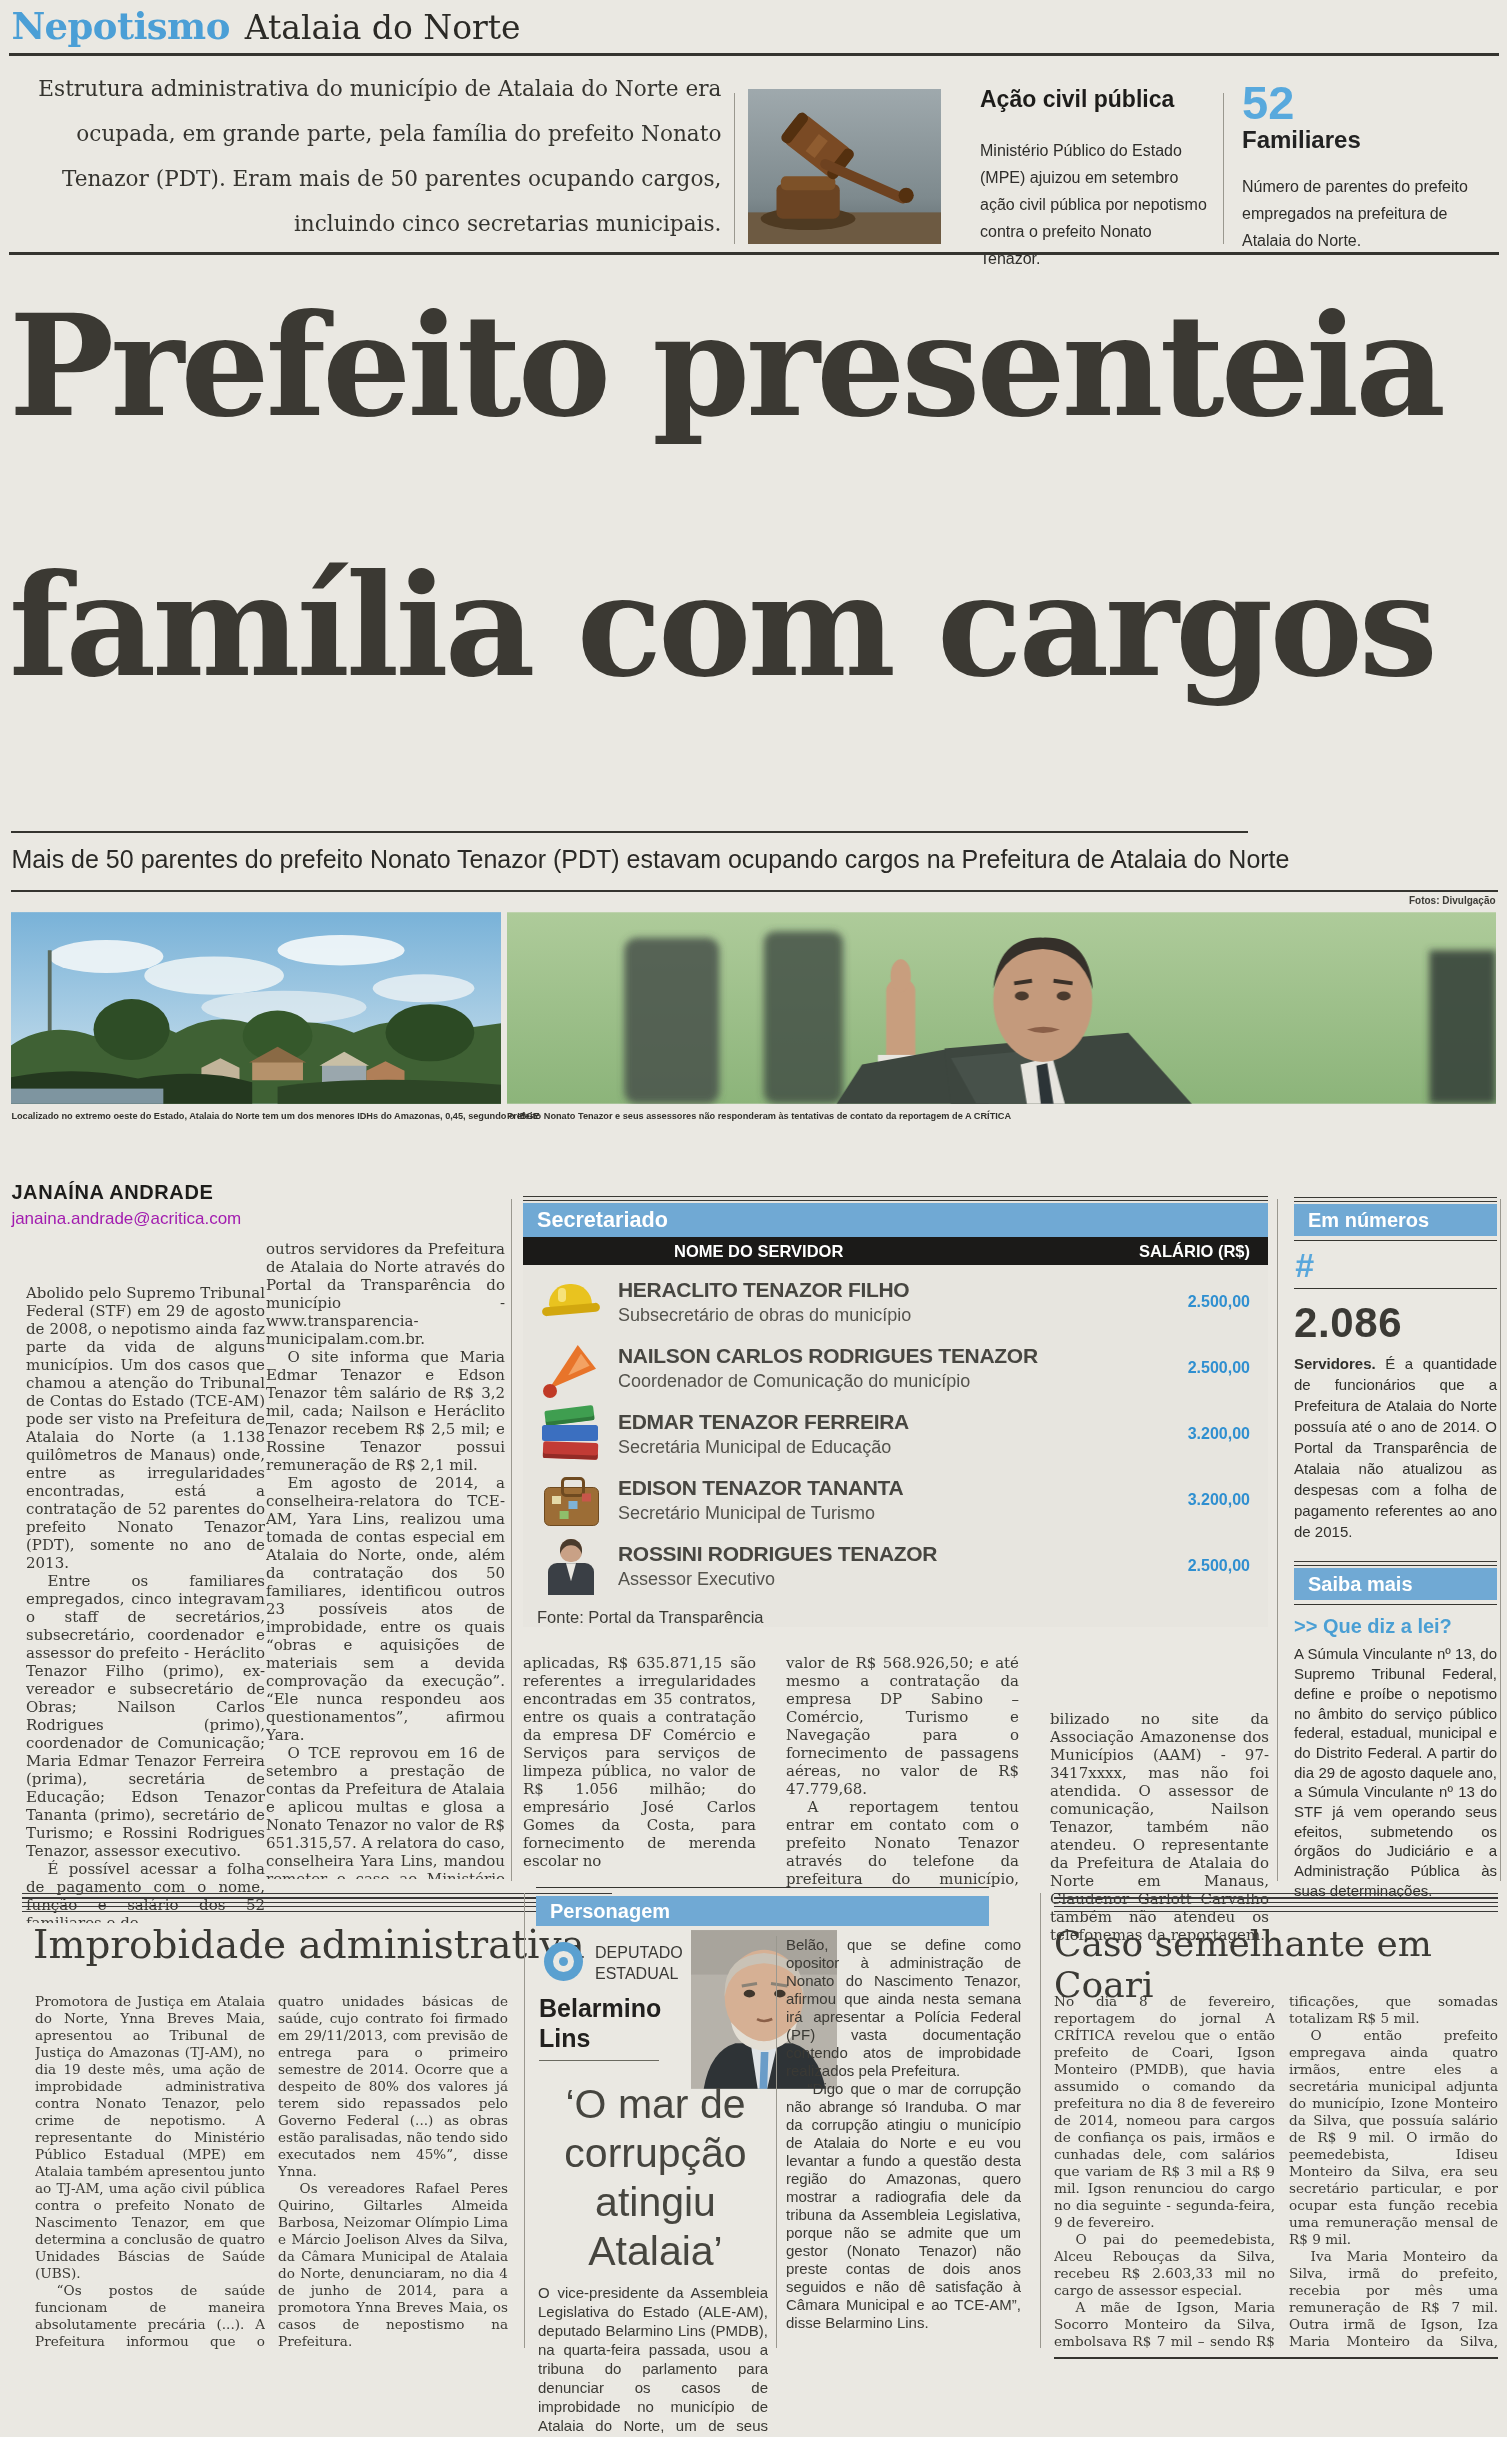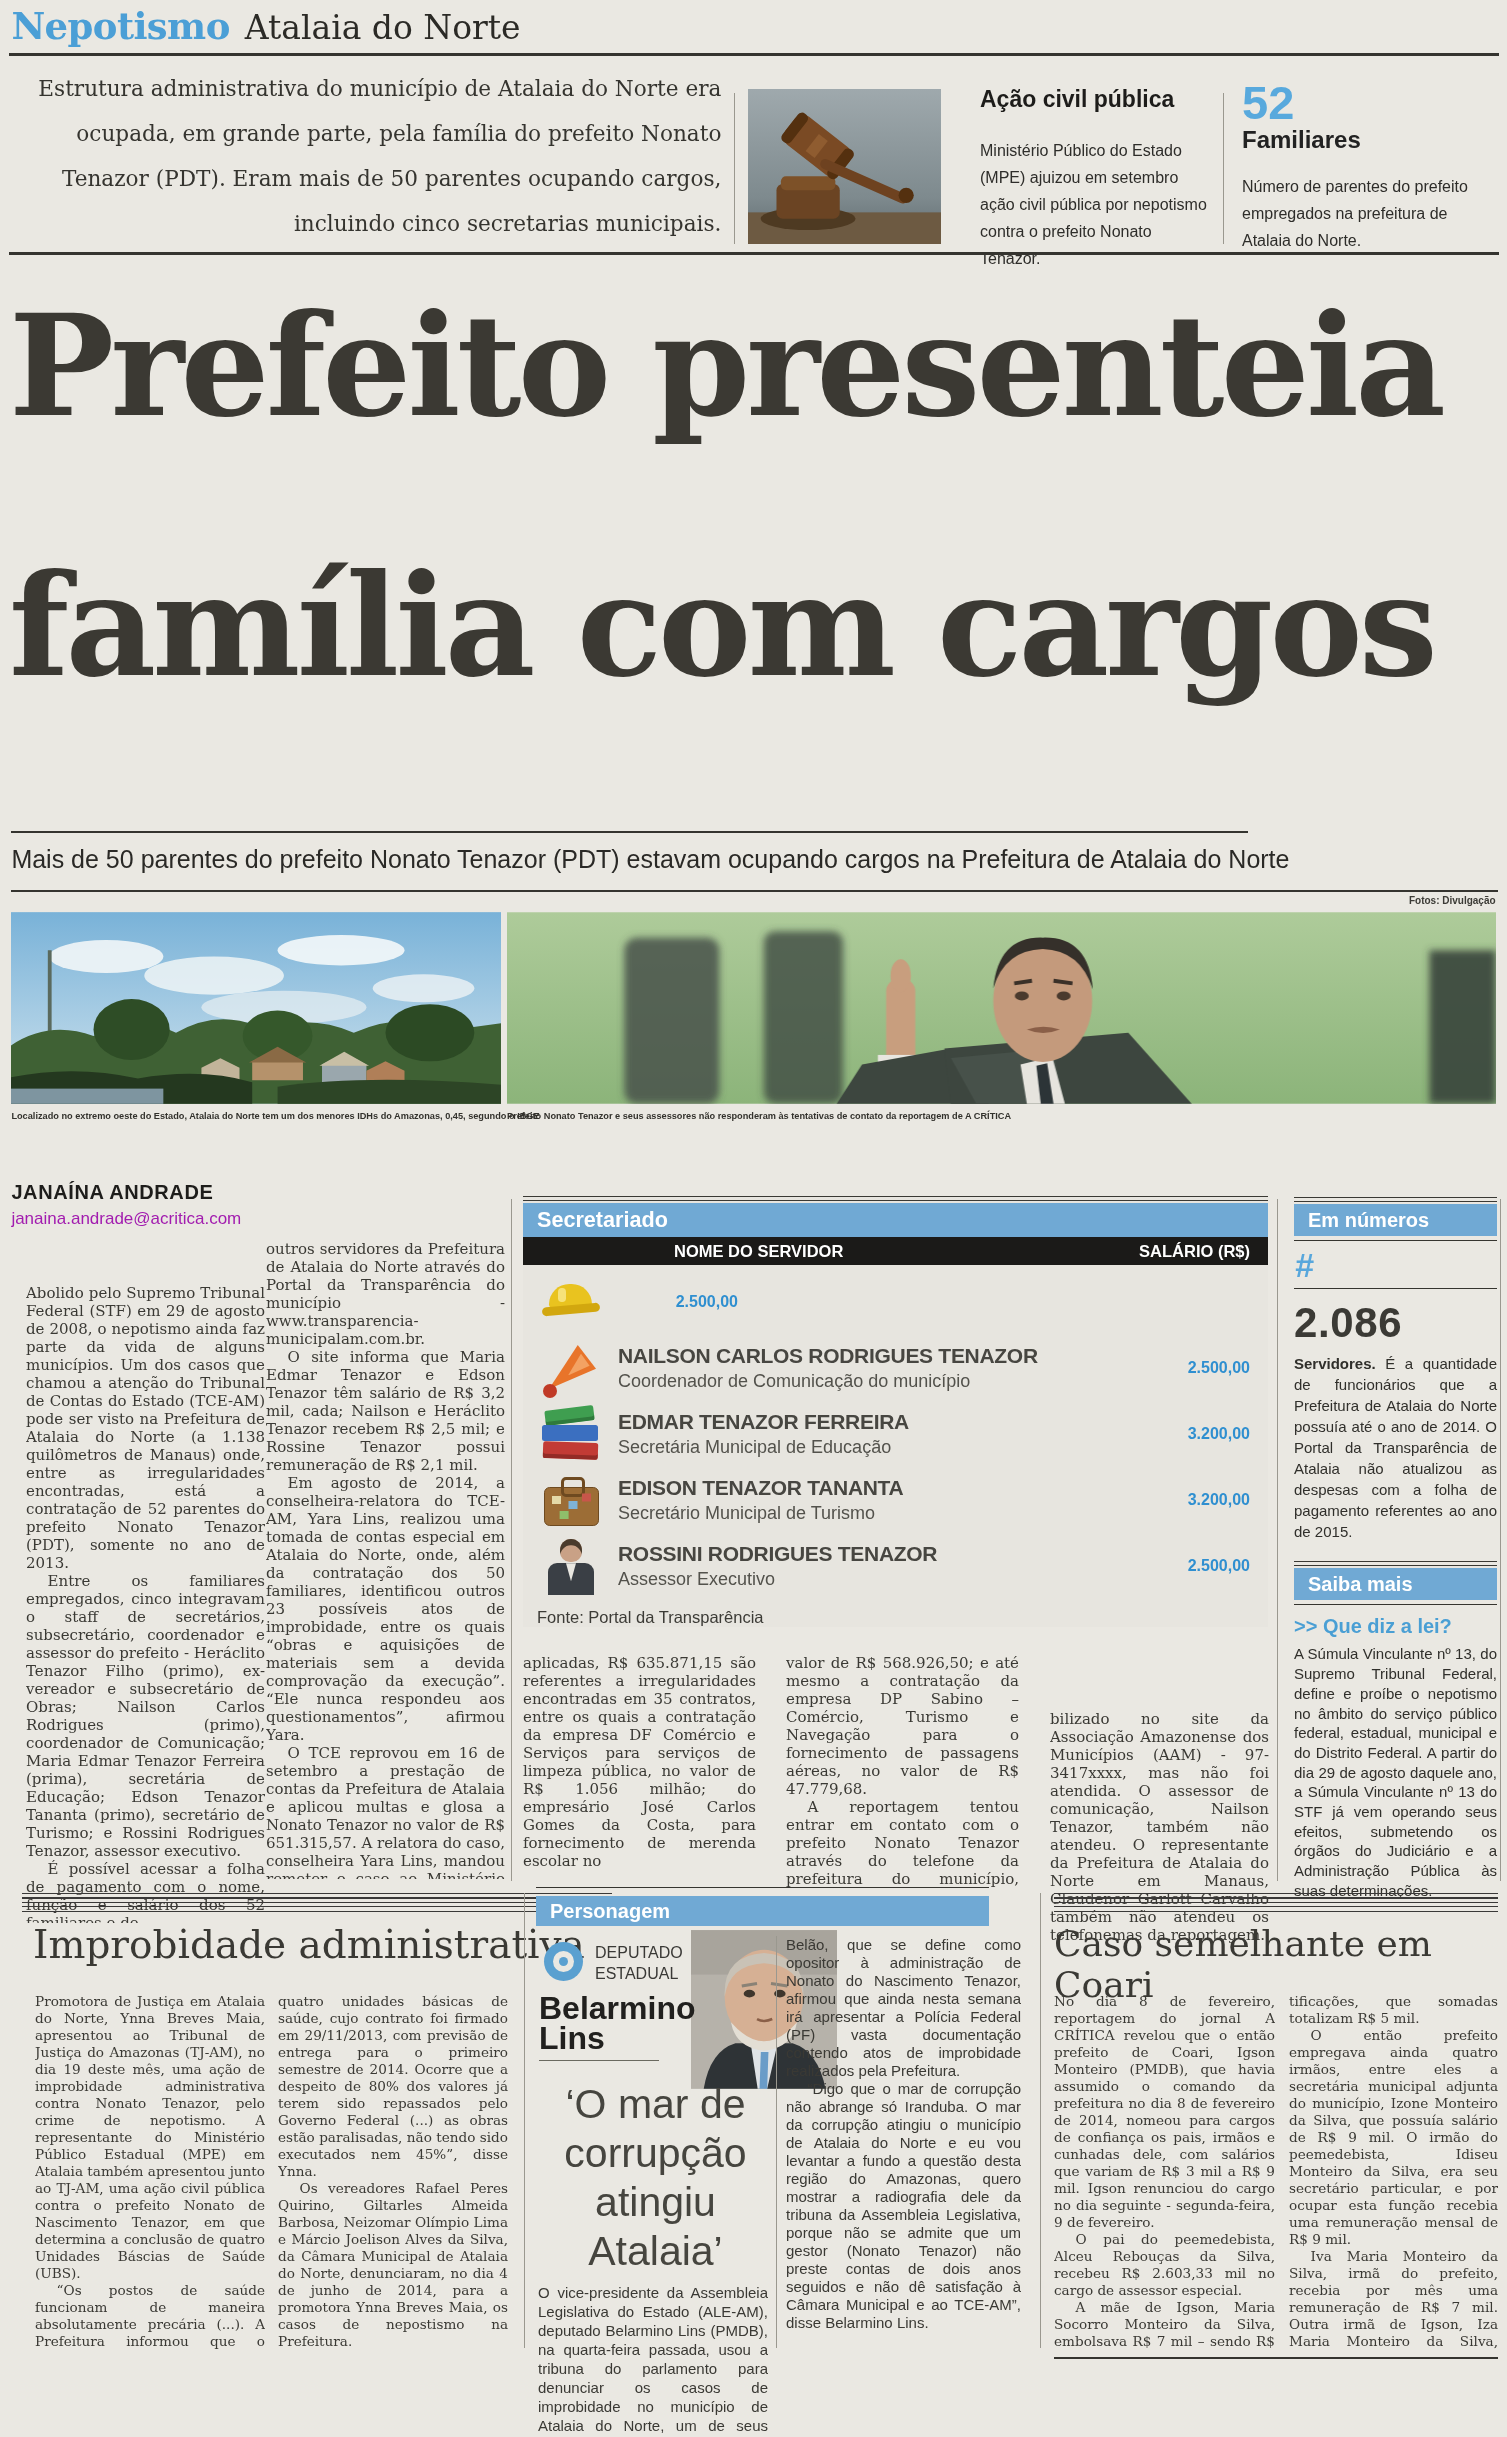--- a/index.html
+++ b/index.html
@@ -66,21 +66,21 @@
   .icon-person .p3{left:27px;top:28px;width:10px;height:18px;background:#e9e7e1;clip-path:polygon(0 0,100% 0,50% 100%);}
   
   .side-hash{font-size:34px;font-weight:bold;color:#58a7dc;}
   .side-number{font-size:42px;font-weight:bold;color:#3b3a35;letter-spacing:0.6px;}
   .side-body{font-size:15px;line-height:21px;color:#302f2b;text-align:justify;}
   .side-q{font-size:20px;font-weight:bold;color:#4a9fd4;}
   .thin{height:1.3px;background:#35342f;}
   
   .bot-headline{font-family:"DejaVu Serif",serif;color:#3a3934;}
   .pers-role{font-size:16px;line-height:21px;color:#3a3936;}
-  .pers-name{font-size:32px;line-height:30px;font-weight:bold;color:#21201e;}
+  .pers-name{font-size:25px;line-height:30px;font-weight:bold;color:#21201e;}
   .pers-quote{font-family:Liberation Sans, sans-serif;font-size:41px;line-height:49px;color:#46453f;text-align:center;}
   .target{position:relative;width:39px;height:39px;border-radius:50%;background:#5aa0d0;}
   .target::before{content:"";position:absolute;inset:9px;border-radius:50%;background:#eae8e2;}
   .target::after{content:"";position:absolute;inset:15px;border-radius:50%;background:#5aa0d0;}
 </style>
 </head>
 <body>
 
 <div id="page">
 
@@ -246,20 +246,24 @@
     <div class="sec-rows">
 
         <div class="sec-row">
           <div class="sec-iconcell">
             <span class="ricon icon-hardhat">
               <i class="p1"></i>
               <i class="p2"></i>
               <i class="p3"></i>
             </span>
           </div>
+          <div style="flex:1;">
+            <div class="sec-name sans">HERACLITO TENAZOR FILHO</div>
+            <div class="sec-role sans">Subsecretário de obras do município</div>
+          </div>
           <div class="sec-salary sans">2.500,00</div>
         </div>
 
         <div class="sec-row">
           <div class="sec-iconcell">
             <span class="ricon icon-megaphone">
               <i class="p1"></i>
               <i class="p2"></i>
               <i class="p3"></i>
             </span>

